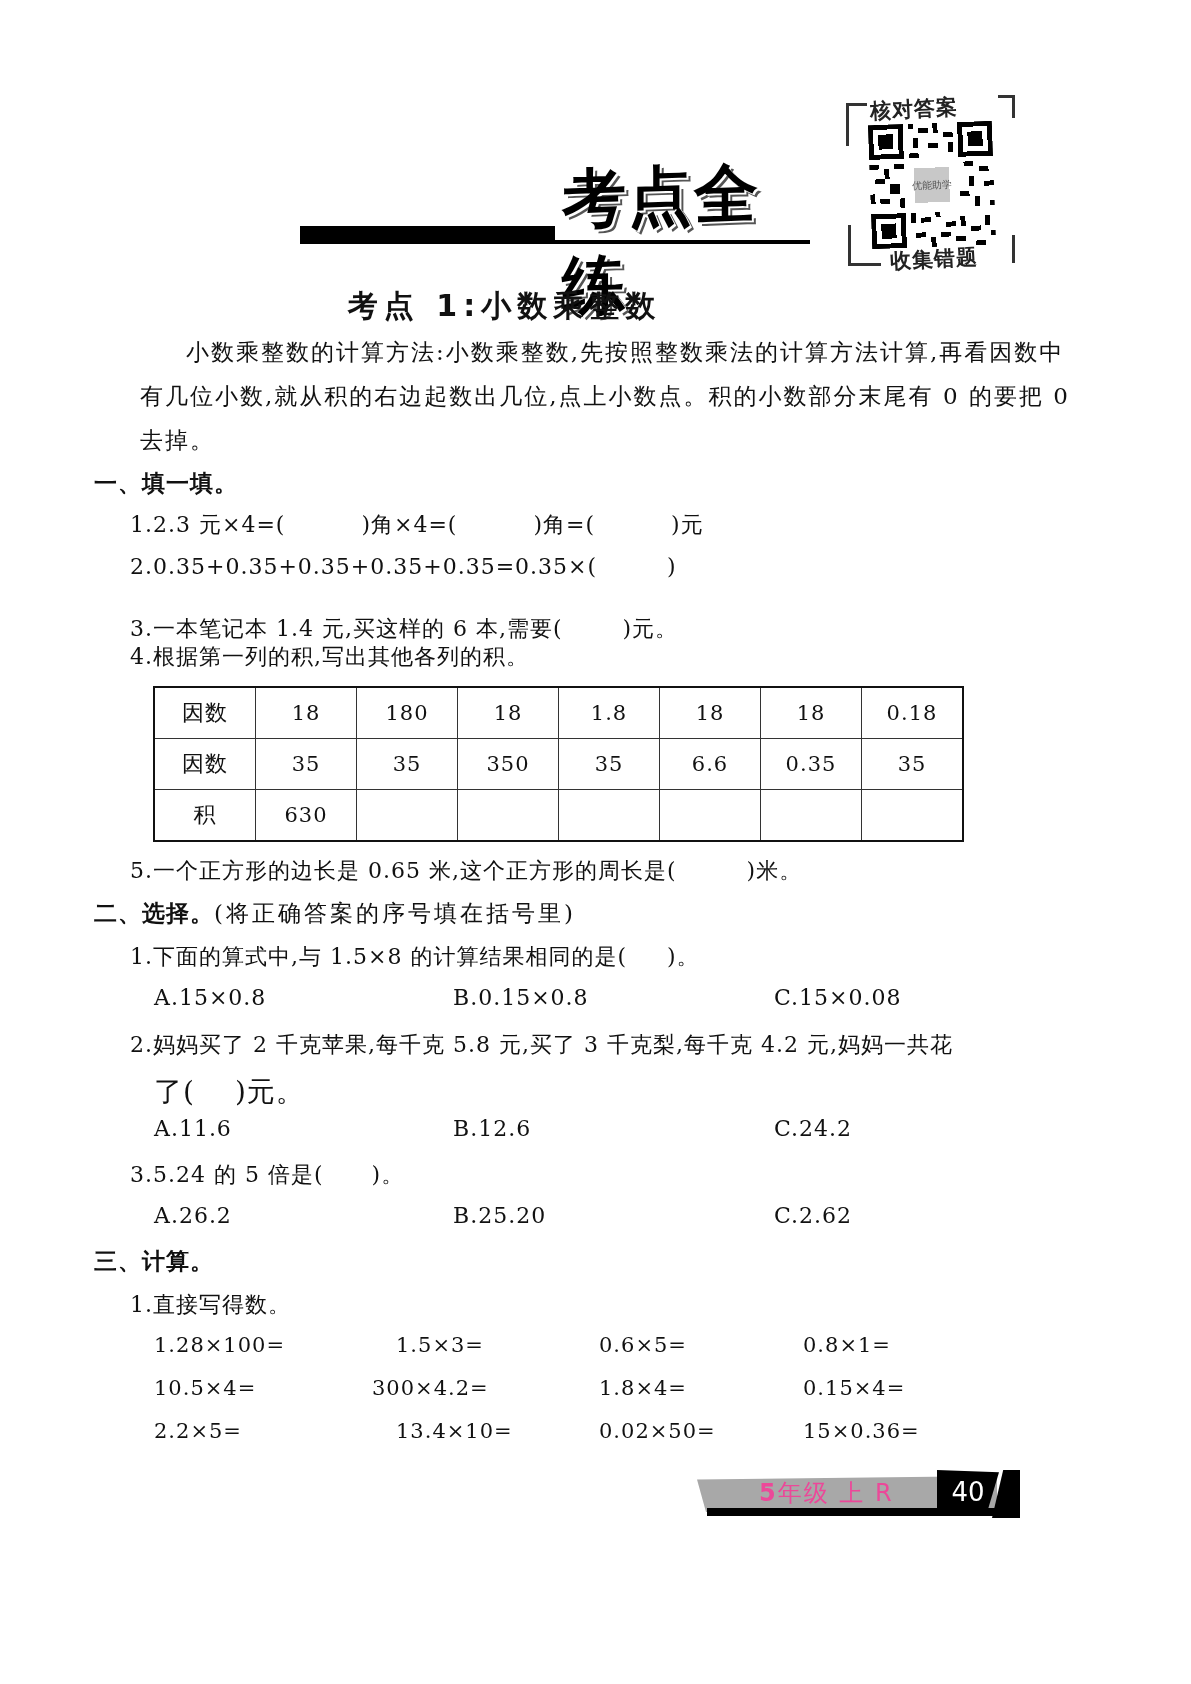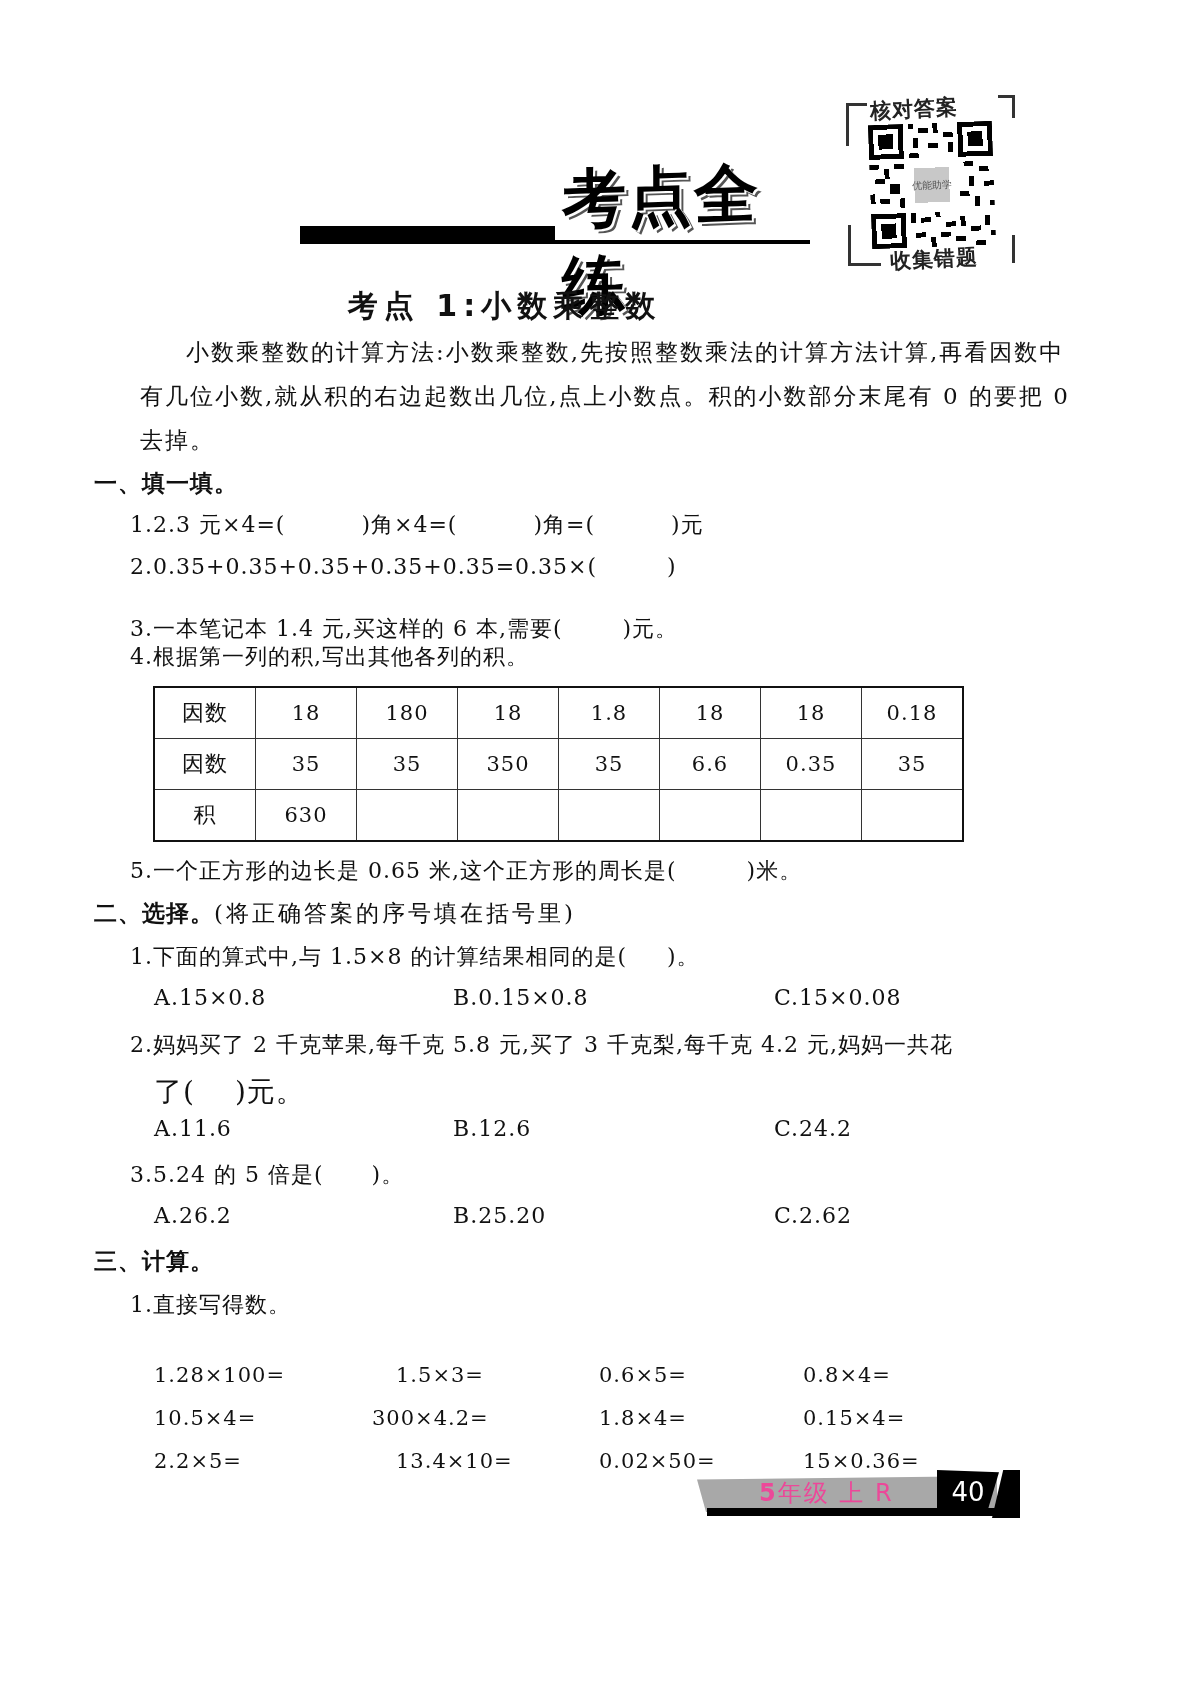--- a/index.html
+++ b/index.html
@@ -50,21 +50,21 @@
   
   .tbl { left: 153px; top: 686px; border-collapse: collapse; border: 2px solid #111; }
   .tbl td { width: 100px; height: 50px; border: 1px solid #333; text-align: center; font-size: 21px;
             letter-spacing: 1px; padding: 0; }
   .tbl td.hd { font-size: 22px; }
 
   
   .opt { font-size: 22px; white-space: nowrap; letter-spacing: 1px; }
 
   
-  .calc { font-size: 21px; white-space: nowrap; letter-spacing: 1px; margin-top: 30px; }
+  .calc { font-size: 21px; white-space: nowrap; letter-spacing: 1px; }
 
   
   .footer { left: 697px; top: 1470px; width: 330px; height: 48px; }
   .footer-gray { position:absolute; left: 0; top: 6px; width: 300px; height: 36px; background: #a8a8a8;
                  clip-path: polygon(0 10%, 100% 0, 100% 100%, 3% 100%); }
   .footer-black-under { position:absolute; left: 10px; top: 38px; width: 310px; height: 8px; background:#000; }
   .footer-label { position:absolute; left: 62px; top: 7px; font-size: 24px; letter-spacing: 2px;
                   font-family: "DejaVu Sans", sans-serif; color:#ec4899; }
   .footer-label b { font-weight: 900; }
   .footer-page { position:absolute; left: 240px; top: 0px; width: 62px; height: 44px; background:#000; color:#fff;
@@ -231,21 +231,21 @@
 <div class="abs opt" style="left:154px; top: 1203px;">A.26.2</div>
 <div class="abs opt" style="left:453px; top: 1203px;">B.25.20</div>
 <div class="abs opt" style="left:774px; top: 1203px;">C.2.62</div>
 
 <div class="abs sec" style="top: 1246px;">三、计算。</div>
 <div class="abs line" style="top: 1290px;">1.直接写得数。</div>
 
 <div class="abs calc" style="left:154px; top:1333px;">1.28×100=</div>
 <div class="abs calc" style="left:396px; top:1333px;">1.5×3=</div>
 <div class="abs calc" style="left:599px; top:1333px;">0.6×5=</div>
-<div class="abs calc" style="left:803px; top:1333px;">0.8×4=</div>
+<div class="abs calc" style="left:803px; top:1333px;">0.8×1=</div>
 
 <div class="abs calc" style="left:154px; top:1376px;">10.5×4=</div>
 <div class="abs calc" style="left:372px; top:1376px;">300×4.2=</div>
 <div class="abs calc" style="left:599px; top:1376px;">1.8×4=</div>
 <div class="abs calc" style="left:803px; top:1376px;">0.15×4=</div>
 
 <div class="abs calc" style="left:154px; top:1419px;">2.2×5=</div>
 <div class="abs calc" style="left:396px; top:1419px;">13.4×10=</div>
 <div class="abs calc" style="left:599px; top:1419px;">0.02×50=</div>
 <div class="abs calc" style="left:803px; top:1419px;">15×0.36=</div>

